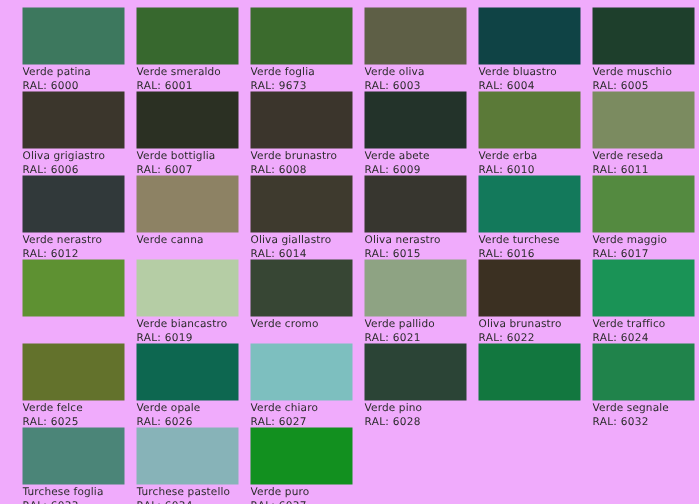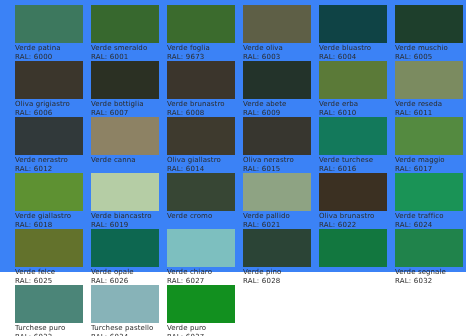--- a/index.html
+++ b/index.html
@@ -9,22 +9,22 @@
   }
   body {
     width: 466px;
     height: 336px;
     overflow: hidden;
     font-family: "DejaVu Sans", sans-serif;
   }
   #chart-root {
     position: relative;
     width: 466px;
-    height: 272px;
-    background: #3b82f6;
+    height: 336px;
+    background: #f0abfc;
   }
   .swatch-grid {
     display: grid;
     grid-template-columns: repeat(6, 76px);
     grid-template-rows: repeat(6, 56px);
     padding: 5px 0 0 15px;
     box-sizing: border-box;
   }
   .swatch-cell {
     position: relative;
@@ -182,24 +182,20 @@
       </div>
       <div class="swatch-cell">
         <div class="swatch-chip" style="background: rgb(84, 138, 64);"></div>
         <div class="swatch-labels">
           <span class="swatch-name">Verde maggio</span>
           <span class="swatch-code">RAL: 6017</span>
         </div>
       </div>
       <div class="swatch-cell">
         <div class="swatch-chip" style="background: rgb(94, 145, 50);"></div>
-        <div class="swatch-labels">
-          <span class="swatch-name">Verde giallastro</span>
-          <span class="swatch-code">RAL: 6018</span>
-        </div>
       </div>
       <div class="swatch-cell">
         <div class="swatch-chip" style="background: rgb(181, 205, 165);"></div>
         <div class="swatch-labels">
           <span class="swatch-name">Verde biancastro</span>
           <span class="swatch-code">RAL: 6019</span>
         </div>
       </div>
       <div class="swatch-cell">
         <div class="swatch-chip" style="background: rgb(55, 70, 52);"></div>
@@ -262,21 +258,21 @@
       <div class="swatch-cell">
         <div class="swatch-chip" style="background: rgb(32, 131, 75);"></div>
         <div class="swatch-labels">
           <span class="swatch-name">Verde segnale</span>
           <span class="swatch-code">RAL: 6032</span>
         </div>
       </div>
       <div class="swatch-cell">
         <div class="swatch-chip" style="background: rgb(75, 133, 120);"></div>
         <div class="swatch-labels">
-          <span class="swatch-name">Turchese puro</span>
+          <span class="swatch-name">Turchese foglia</span>
           <span class="swatch-code">RAL: 6033</span>
         </div>
       </div>
       <div class="swatch-cell">
         <div class="swatch-chip" style="background: rgb(135, 179, 184);"></div>
         <div class="swatch-labels">
           <span class="swatch-name">Turchese pastello</span>
           <span class="swatch-code">RAL: 6034</span>
         </div>
       </div>

